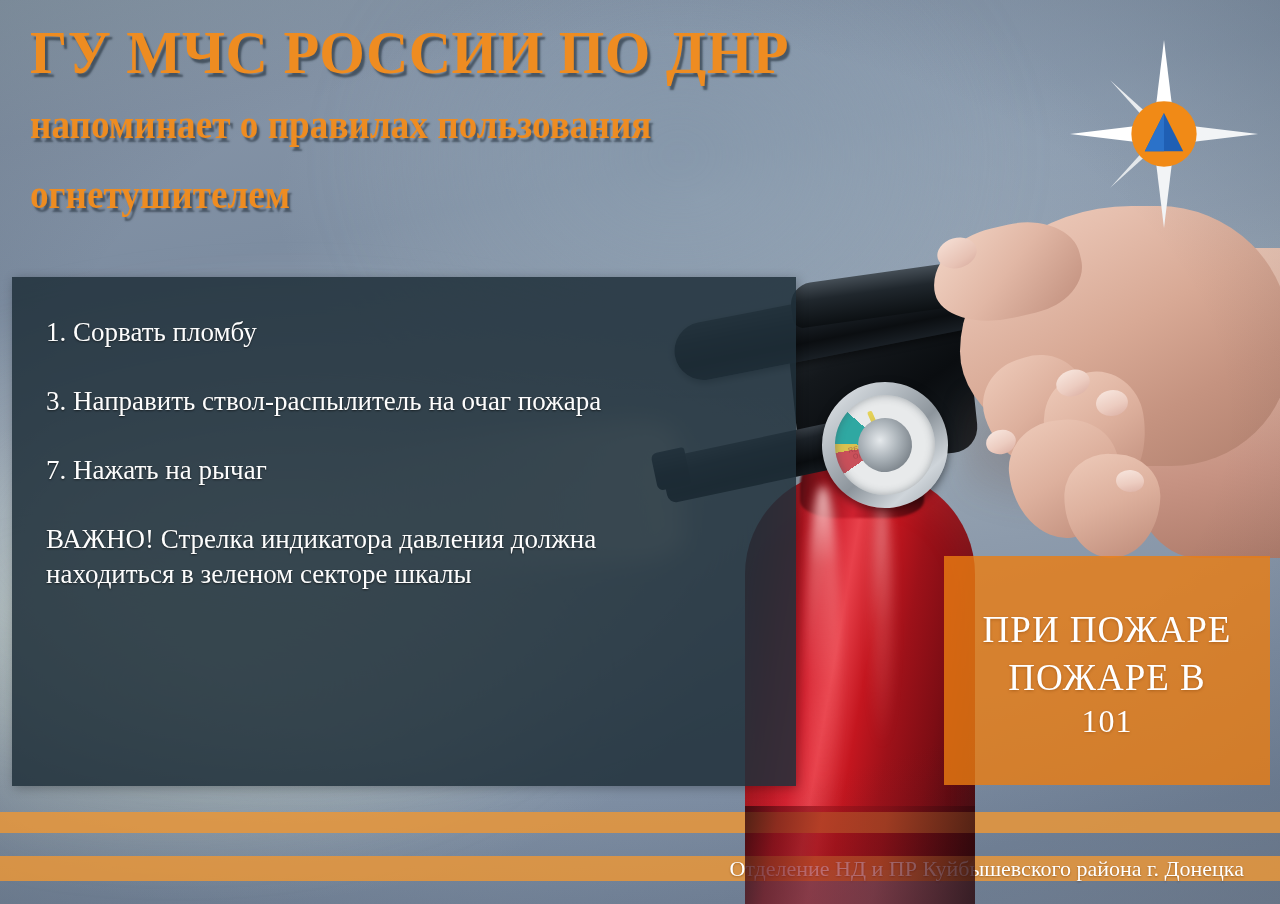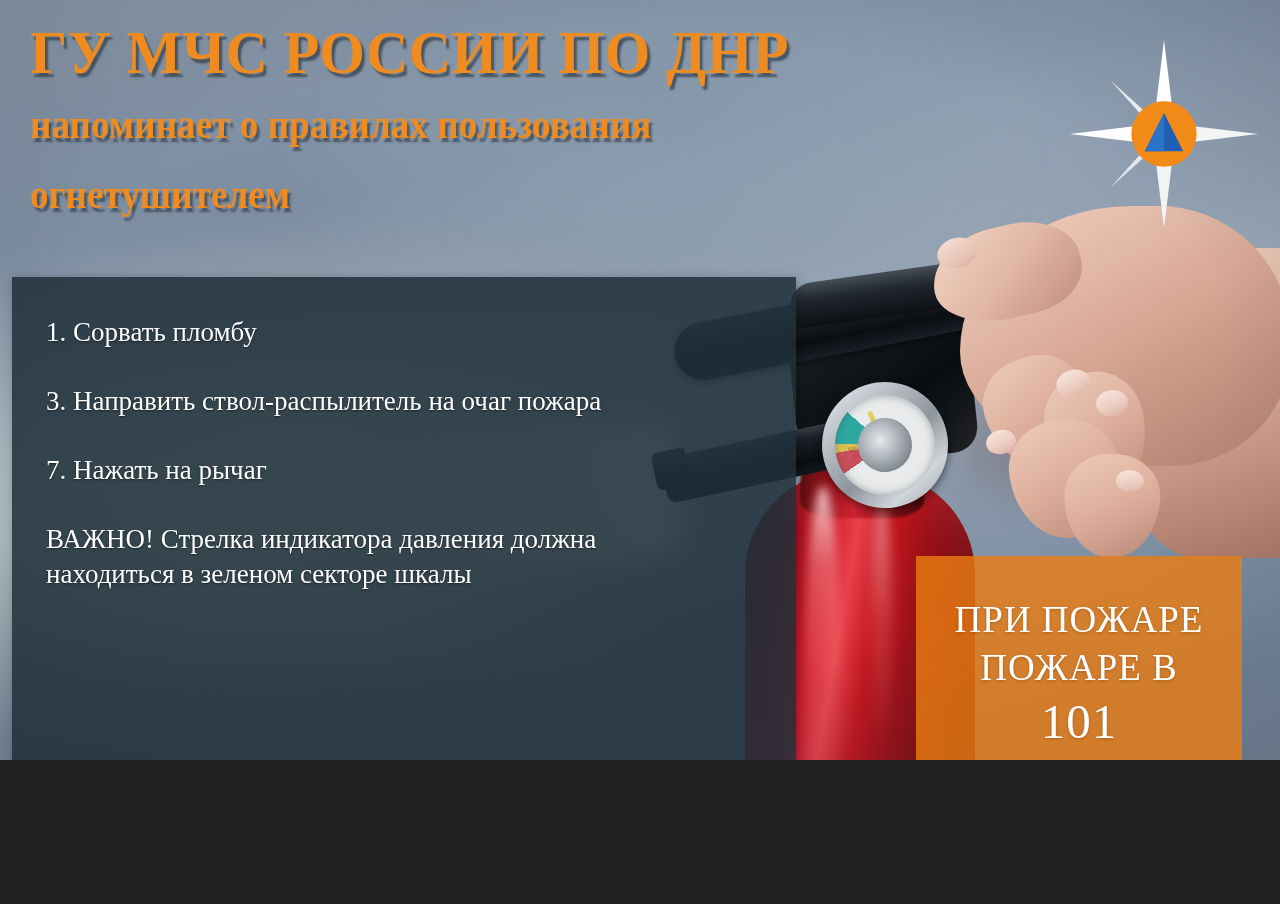--- a/index.html
+++ b/index.html
@@ -4,21 +4,21 @@
 <title>МЧС — Правила пользования огнетушителем</title>
 <style>
   html, body {
     margin: 0;
     padding: 0;
     background: #222;
   }
   #poster {
     position: relative;
     width: 1280px;
-    height: 760px;
+    height: 904px;
     overflow: hidden;
     font-family: "Liberation Serif", "DejaVu Serif", serif;
     background: #4c1d95;
     user-select: none;
   }
 
   
   .bg-base {
     position: absolute;
     inset: 0;
@@ -339,21 +339,21 @@
     margin-bottom: 34px;
     text-shadow: 0 1px 2px rgba(0,0,0,0.55);
     max-width: 640px;
   }
   .step:last-child { margin-bottom: 0; }
   .step.important { margin-top: 6px; }
 
   
   .callout {
     position: absolute;
-    left: 916px;
+    left: 944px;
     top: 556px;
     width: 326px;
     height: 229px;
     background: rgba(235,125,18,0.80);
     display: flex;
     flex-direction: column;
     align-items: center;
     justify-content: center;
     padding-top: 6px;
     box-sizing: border-box;
@@ -362,21 +362,21 @@
     color: #ffffff;
     font-size: 37px;
     line-height: 1.30;
     letter-spacing: 1px;
     text-align: center;
     text-shadow: 0 1px 3px rgba(110,50,0,0.40);
     white-space: nowrap;
   }
   .callout-number {
     color: #ffffff;
-    font-size: 49px;
+    font-size: 32px;
     line-height: 1.22;
     text-align: right;
     letter-spacing: 1px;
     text-shadow: 0 1px 3px rgba(110,50,0,0.40);
   }
 
   
   .stripe {
     position: absolute;
     left: 0;

